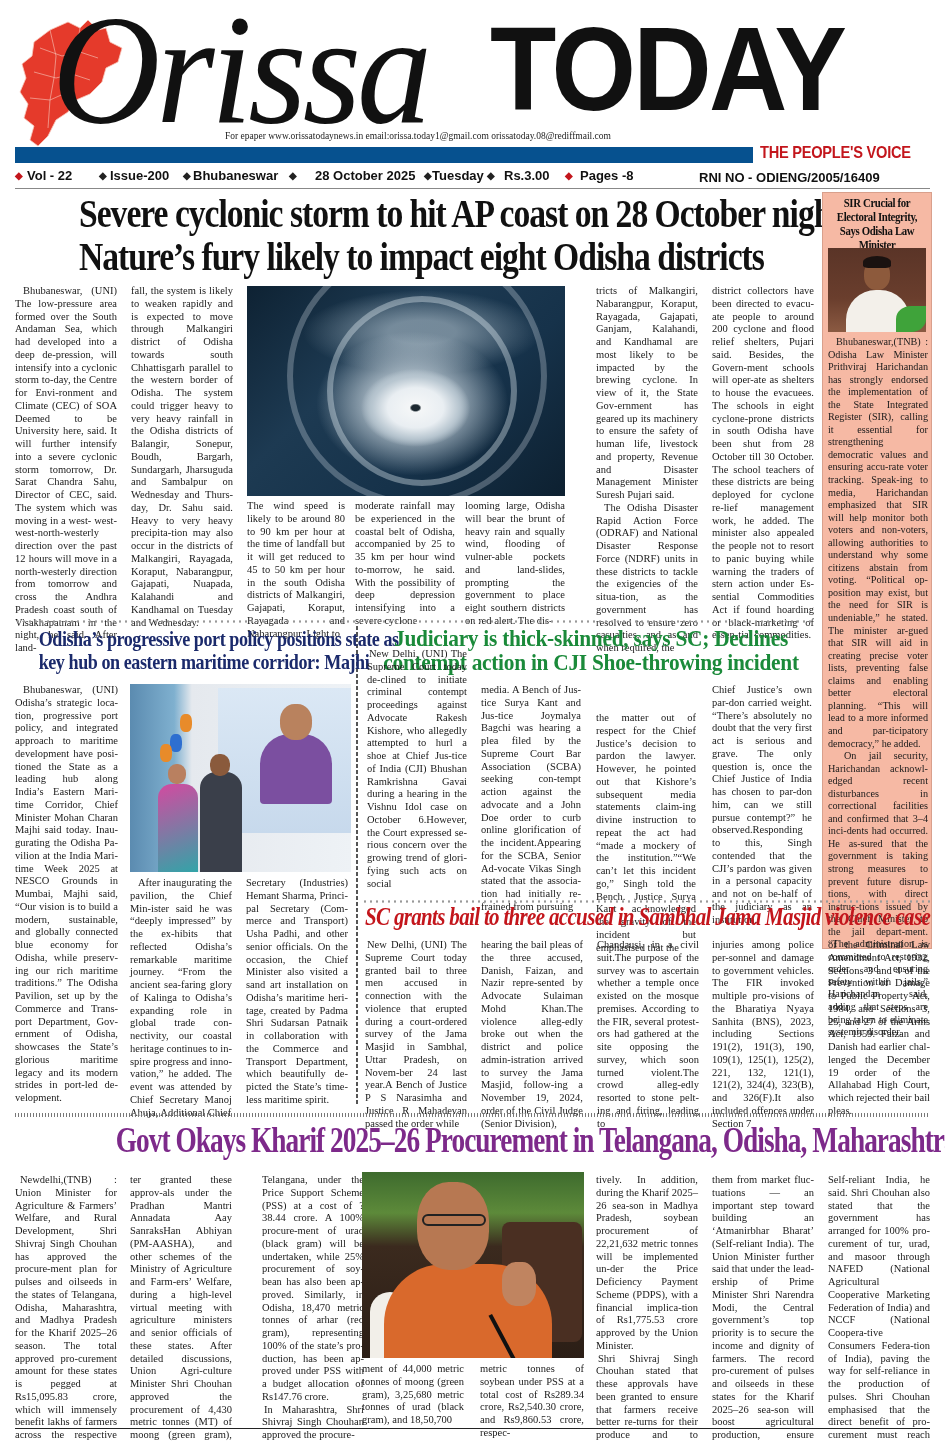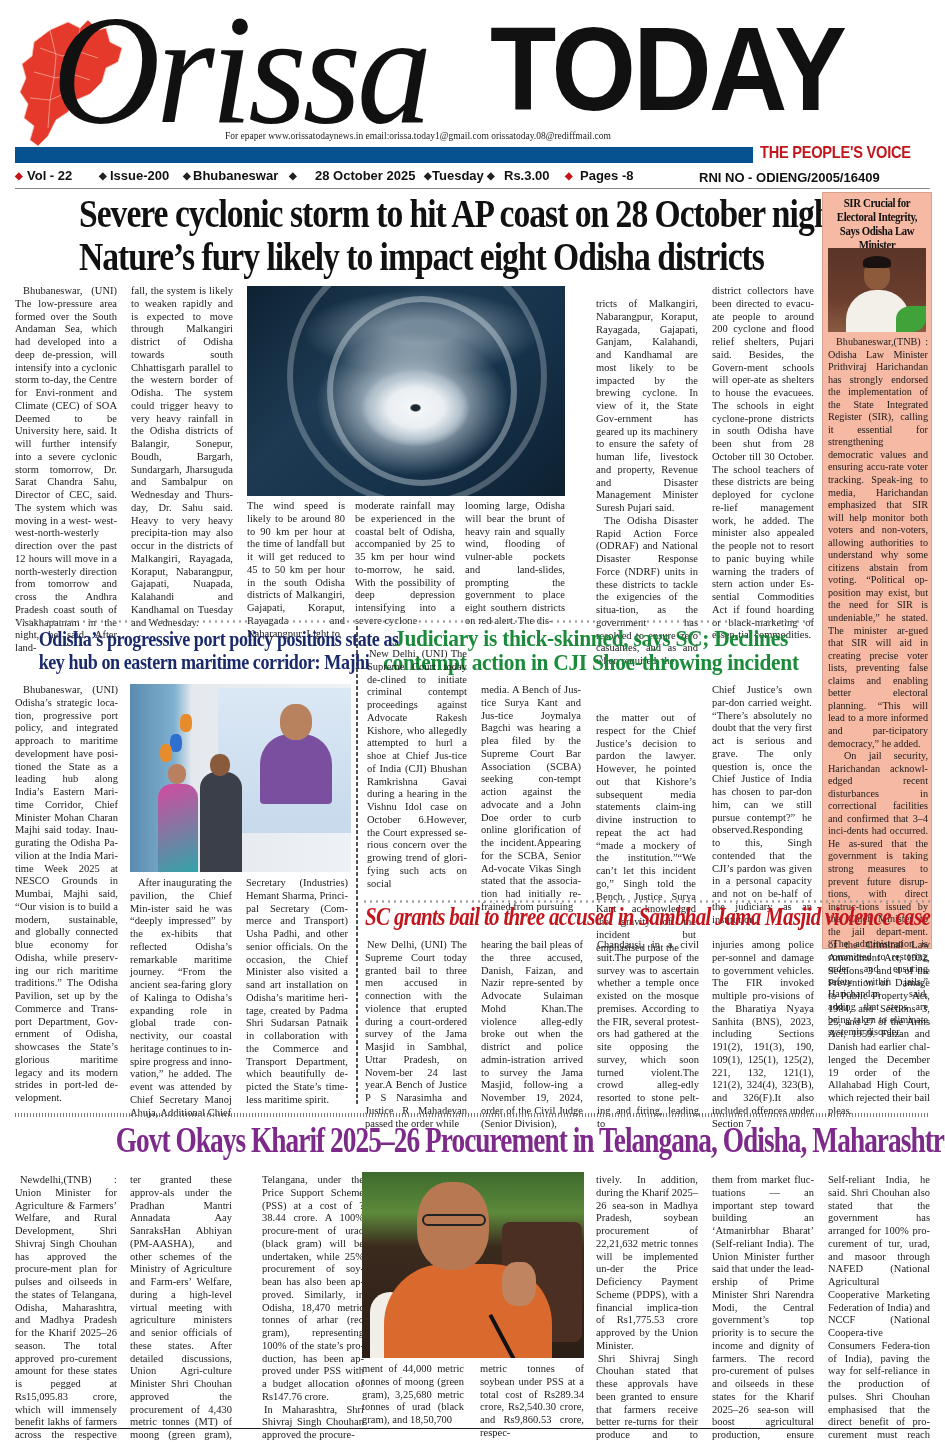--- a/index.html
+++ b/index.html
@@ -145,21 +145,21 @@
 <div class="abs col" style="left:247px;top:500px;width:98px;">
     <p style="text-indent:0">The wind speed is likely to be around 80 to 90 km per hour at the time of landfall but it will get reduced to 45 to 50 km per hour in the south Odisha districts of Malkangiri, Gajapati, Koraput, Rayagada and Nabarangpur. Light to</p>
   </div>
 <div class="abs col" style="left:355px;top:500px;width:100px;">
     <p style="text-indent:0">moderate rainfall may be experienced in the coastal belt of Odisha, accompanied by 25 to 35 km per hour wind to-morrow, he said. With the possibility of deep depression intensifying into a severe cyclone</p>
   </div>
 <div class="abs col" style="left:465px;top:500px;width:100px;">
     <p style="text-indent:0">looming large, Odisha will bear the brunt of heavy rain and squally wind, flooding of vulner-able pockets and land-slides, prompting the government to place eight southern districts on red alert. The dis-</p>
   </div>
 
-<div class="abs col" style="left:596px;top:285px;width:102px;margin-top:13px;">
+<div class="abs col" style="left:596px;top:285px;width:102px;">
   <p style="text-indent:0">tricts of Malkangiri, Nabarangpur, Koraput, Rayagada, Gajapati, Ganjam, Kalahandi, and Kandhamal are most likely to be impacted by the brewing cyclone. In view of it, the State Gov-ernment has geared up its machinery to ensure the safety of human life, livestock and property, Revenue and Disaster Management Minister Suresh Pujari said.</p>
   <p>The Odisha Disaster Rapid Action Force (ODRAF) and National Disaster Response Force (NDRF) units in these districts to tackle the exigencies of the situa-tion, as the government has resolved to ensure zero casualties, and as and when required, the</p>
 </div>
 <div class="abs col" style="left:712px;top:285px;width:102px;">
     <p style="text-indent:0">district collectors have been directed to evacu-ate people to around 200 cyclone and flood relief shelters, Pujari said. Besides, the Govern-ment schools will oper-ate as shelters to house the evacuees. The schools in eight cyclone-prone districts in south Odisha have been shut from 28 October till 30 October. The school teachers of these districts are being deployed for cyclone re-lief management work, he added. The minister also appealed the people not to resort to panic buying while warning the traders of stern action under Es-sential Commodities Act if found hoarding or black-marketing of essen-tial commodities.</p>
   </div>
 
 <div class="abs sidebar"></div>
 <div class="abs sb-title">SIR Crucial for Electoral Integrity, Says Odisha Law Minister</div>
 <div class="abs sb-photo">

